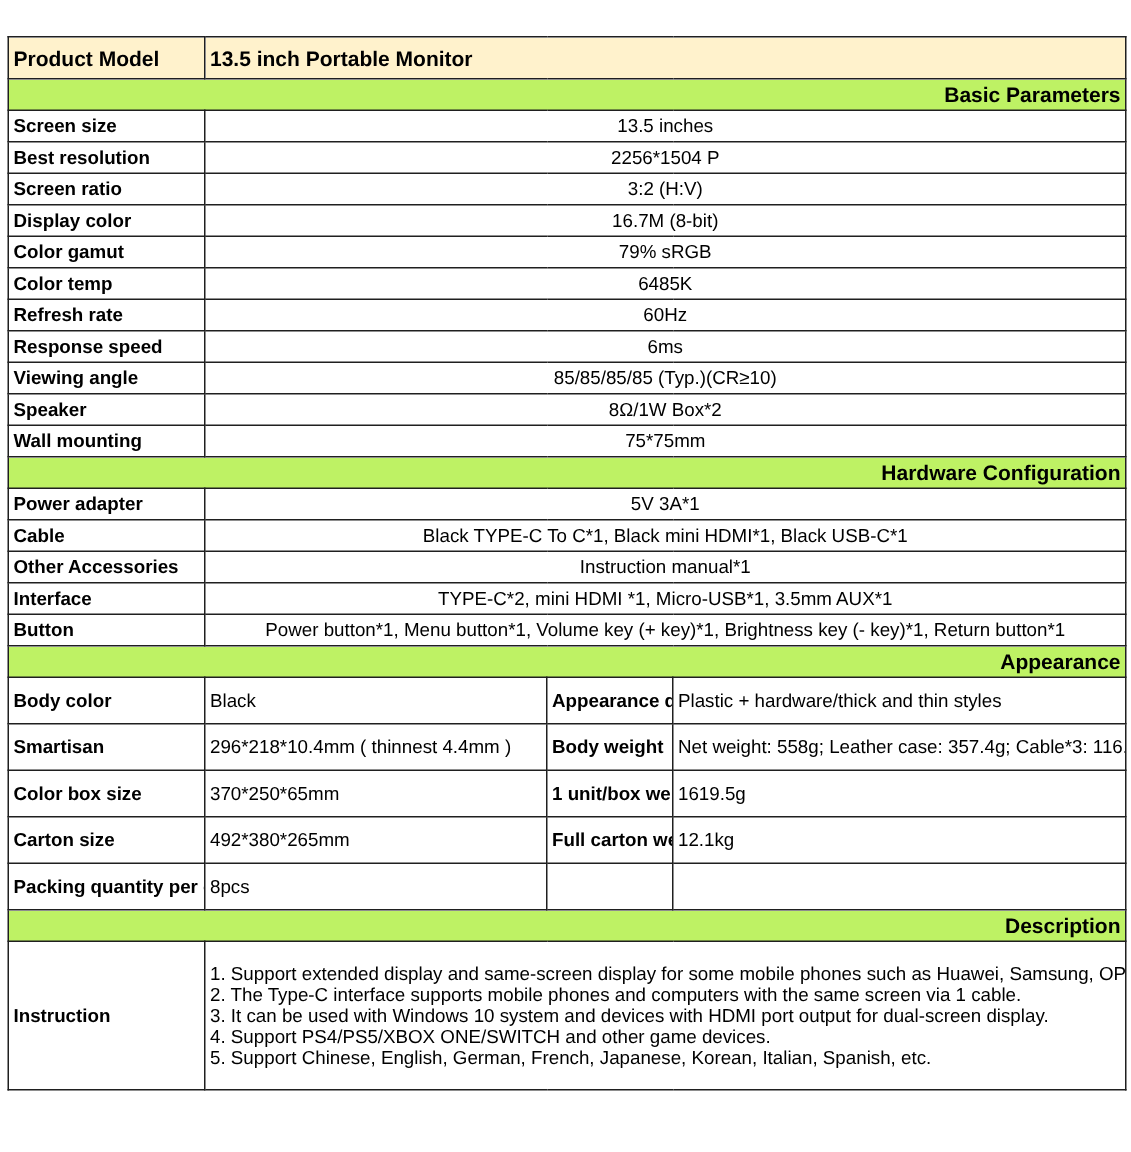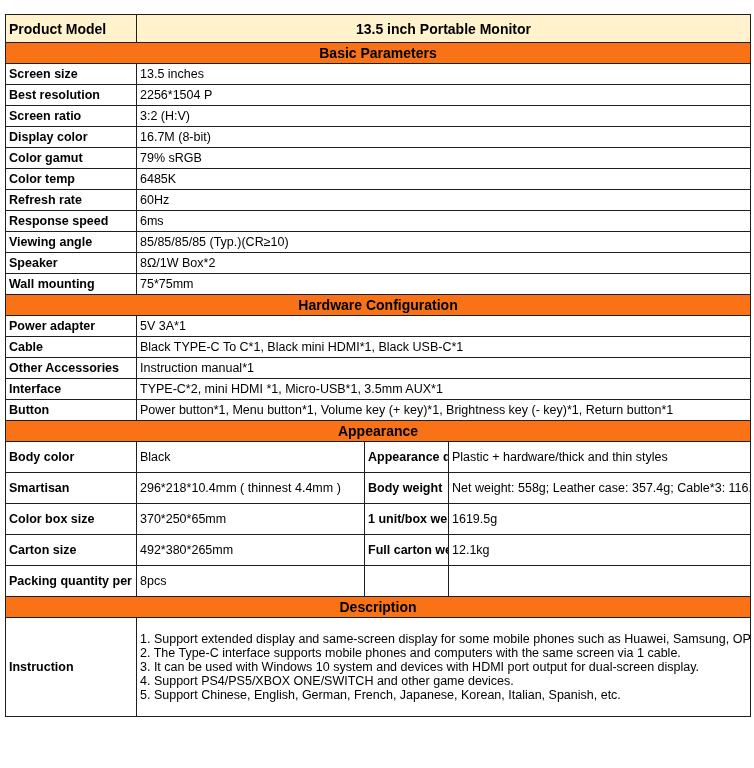--- a/index.html
+++ b/index.html
@@ -1,27 +1,27 @@
 <!DOCTYPE html>
 <html><head>
 <meta charset="utf-8">
 <style>
   html, body { margin:0; padding:0; background:#ffffff; }
   body { width:754px; height:768px; overflow:hidden; position:relative;
          font-family:"Liberation Sans", sans-serif; color:#000; }
-  table.spec { position:absolute; left:5px; top:14px; width:745px;
+  table.spec { position:absolute; left:5px; top:24px; width:745px;
                border-collapse:collapse; table-layout:fixed; font-size:12.5px; }
   table.spec td { border:1px solid #1f1f1f; padding:0 3px; vertical-align:middle;
                   line-height:14px; overflow:hidden; white-space:nowrap; }
   td.lbl { font-weight:bold; }
-  td.val-c { }
+  td.val-c { text-align:center; }
   tr.r20 td { height:20px; }
   tr.hdr td { background:#fff2cc; font-weight:bold; height:27px; font-size:14px; }
-  tr.hdr td.title { text-align:center; }
-  tr.sec td { background:#f97316; font-weight:bold; text-align:center; height:20px; font-size:14px; }
+  tr.hdr td.title { text-align:left; }
+  tr.sec td { background:#bef264; font-weight:bold; text-align:right; height:20px; font-size:14px; }
   tr.r2 td { height:30px; }
   td.wrap { white-space:normal; }
   td.desc { white-space:normal; line-height:16.3px; padding:2px 3px; height:98px; }
 </style>
 </head>
 <body>
 
 <table class="spec">
   <colgroup>
     <col style="width:131px">

